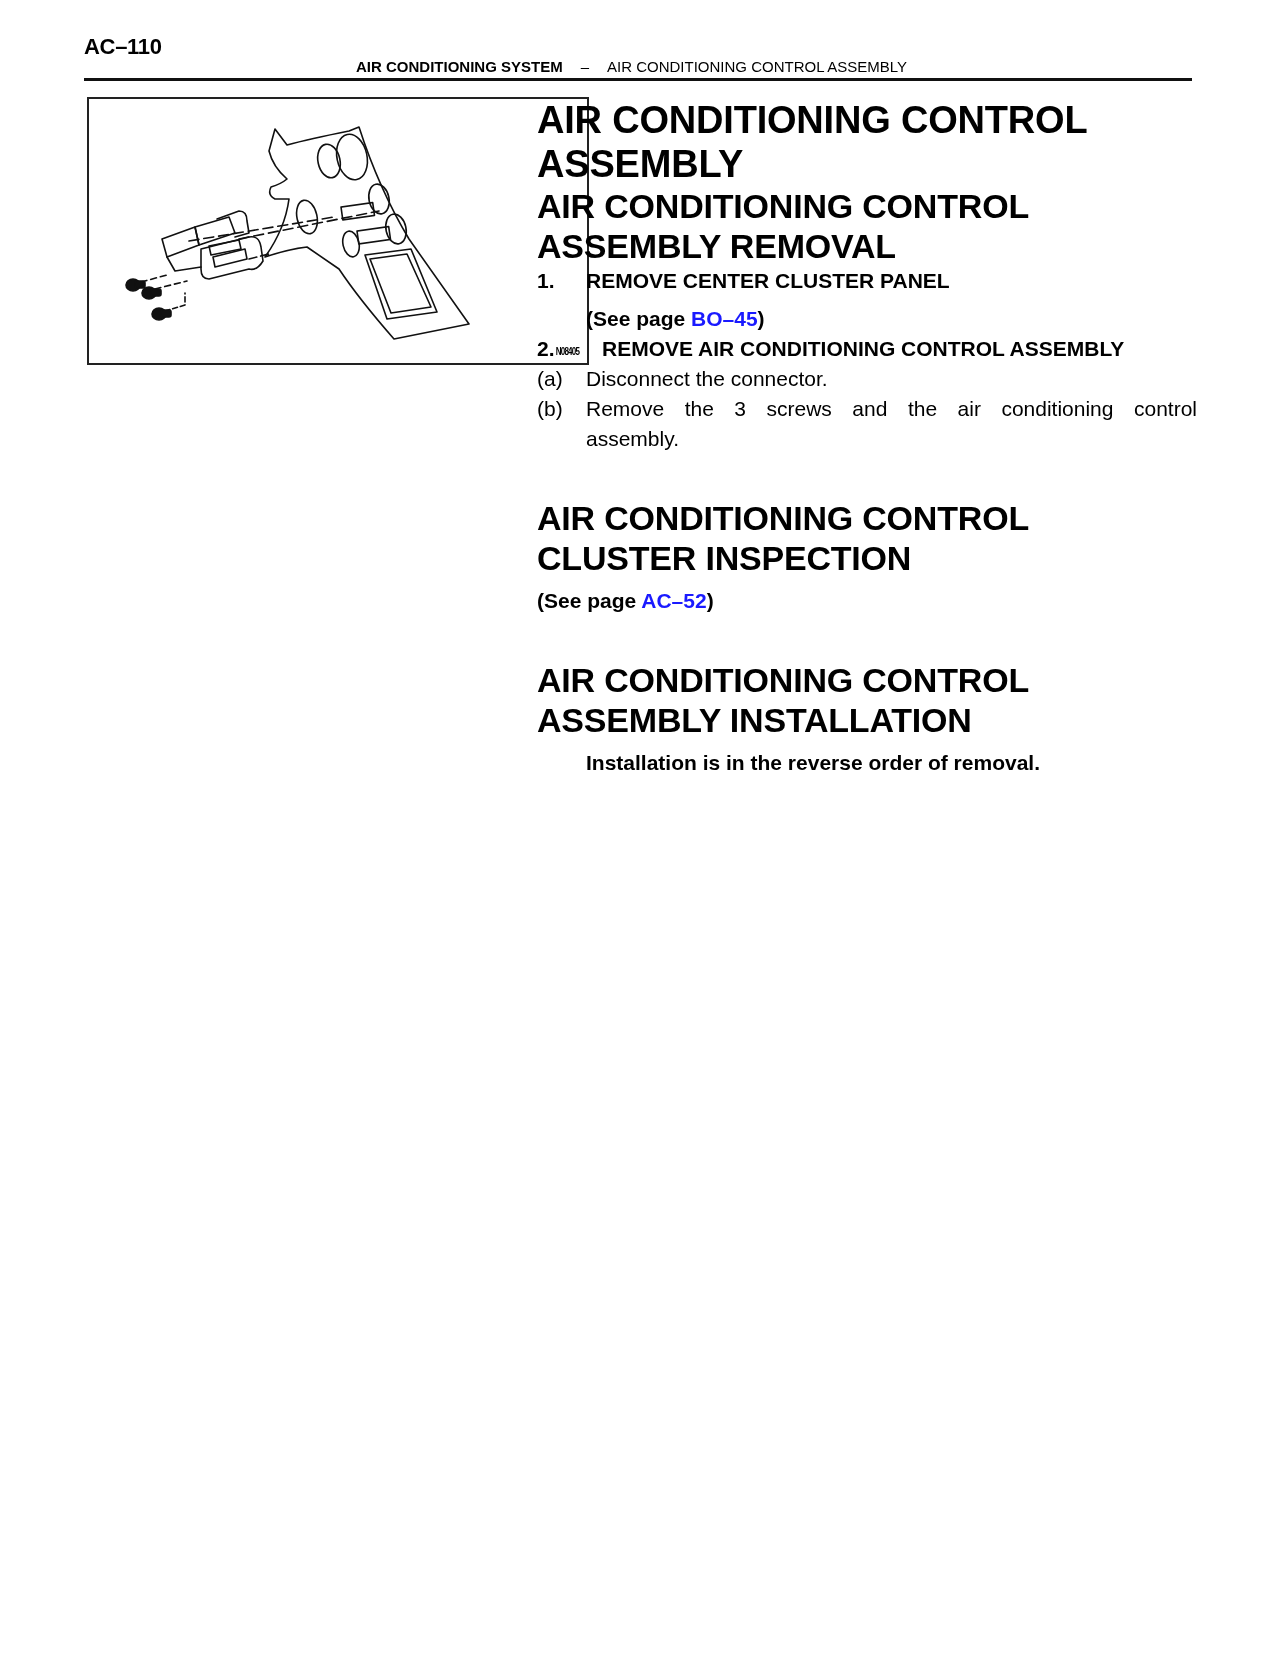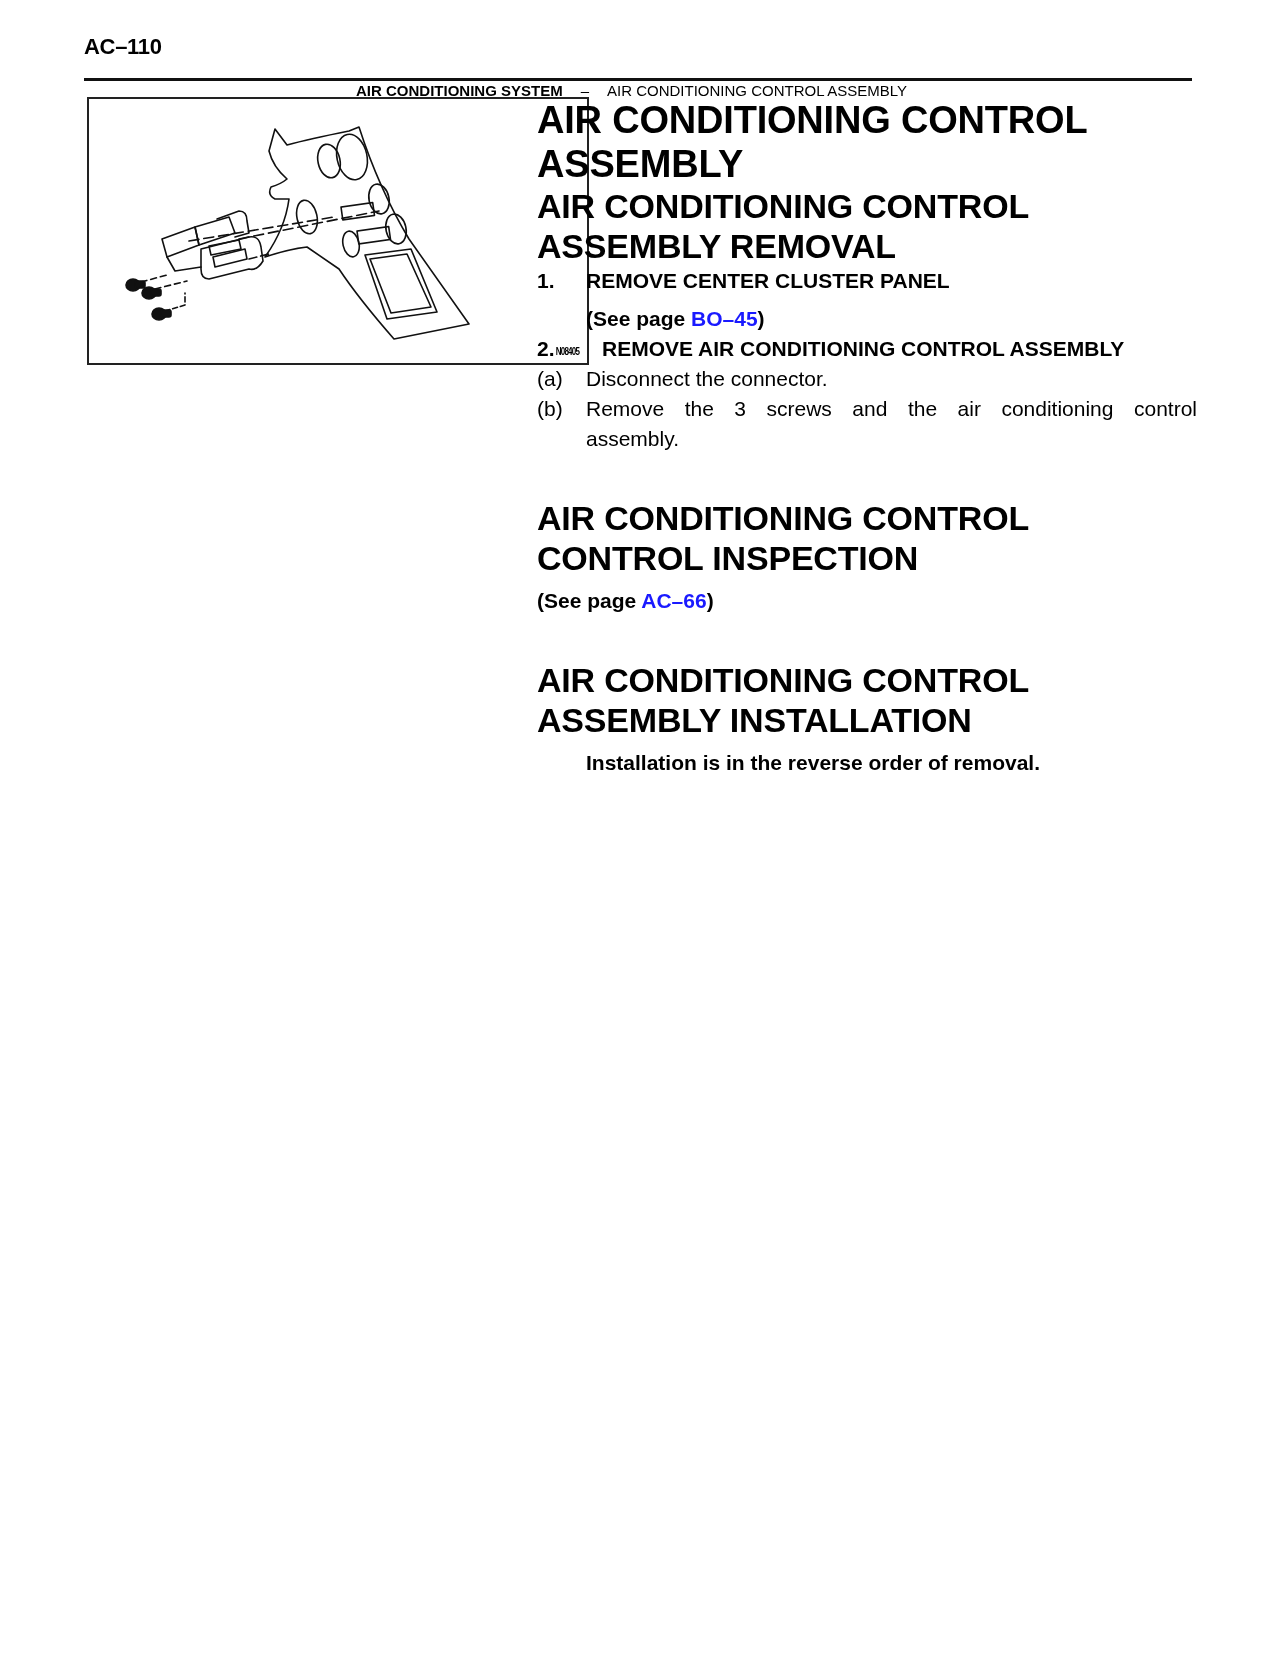--- a/index.html
+++ b/index.html
@@ -6,21 +6,21 @@
     body {
       width: 1280px; height: 1656px; position: relative; overflow: hidden;
       font-family: "Liberation Sans", "DejaVu Sans", sans-serif; color: #000;
     }
     .page-id {
       position: absolute; left: 84px; top: 34px;
       font-size: 22px; font-weight: bold; letter-spacing: -0.3px;
     }
     .running-head {
       position: absolute; left: 356px; top: 58px;
-      font-size: 15px; white-space: nowrap; margin-top: 24px;
+      font-size: 15px; white-space: nowrap;
     }
     .running-head .sys { font-weight: bold; }
     .running-head .sep { margin: 0 18px; }
     .head-rule {
       position: absolute; left: 84px; top: 78px; width: 1108px; height: 0;
       border-top: 3px solid #111;
     }
     .figure {
       position: absolute; left: 87px; top: 97px; width: 502px; height: 268px;
       border: 2px solid #222; box-sizing: border-box; background: #fff;
@@ -130,24 +130,24 @@
     <span class="txt">
       <div class="justify-full" style="word-spacing:3px;">Remove the 3 screws and the air conditioning control</div>
       <div>assembly.</div>
     </span>
   </div>
 
   <div class="gap-lg"></div>
 
   <div class="h2">
     <div>AIR CONDITIONING CONTROL</div>
-    <div>CONTROL INSPECTION</div>
+    <div>CLUSTER INSPECTION</div>
   </div>
   <div class="ref">
-    <span>(See page </span><a class="link">AC–66</a><span>)</span>
+    <span>(See page </span><a class="link">AC–52</a><span>)</span>
   </div>
 
   <div class="gap-md"></div>
 
   <div class="h2">
     <div>AIR CONDITIONING CONTROL</div>
     <div>ASSEMBLY INSTALLATION</div>
   </div>
   <div class="ref indent">Installation is in the reverse order of removal.</div>
 </div>

